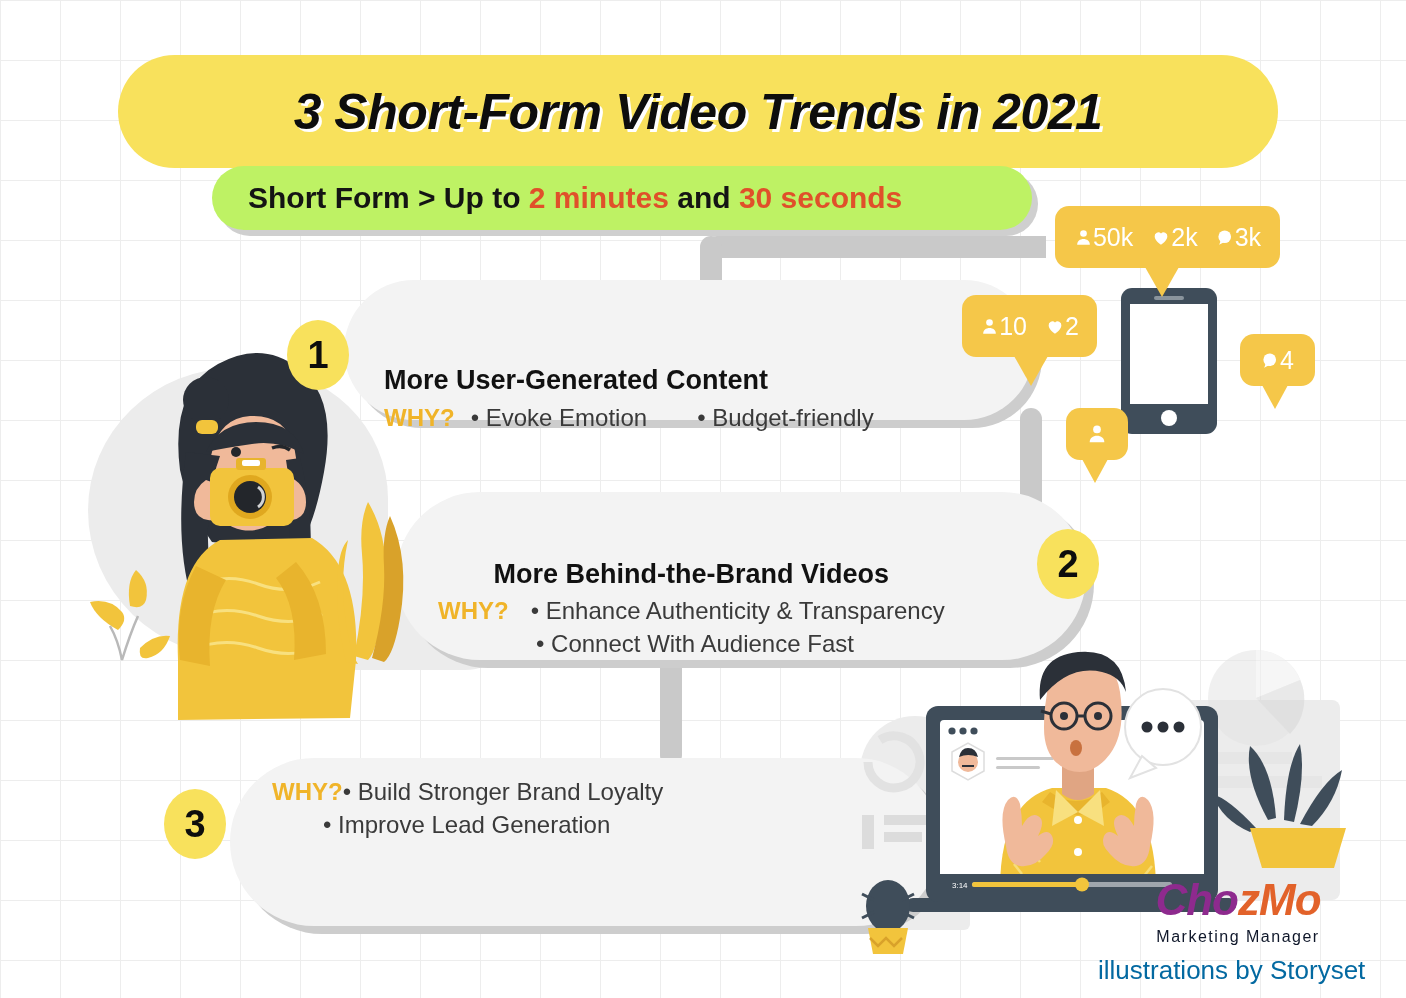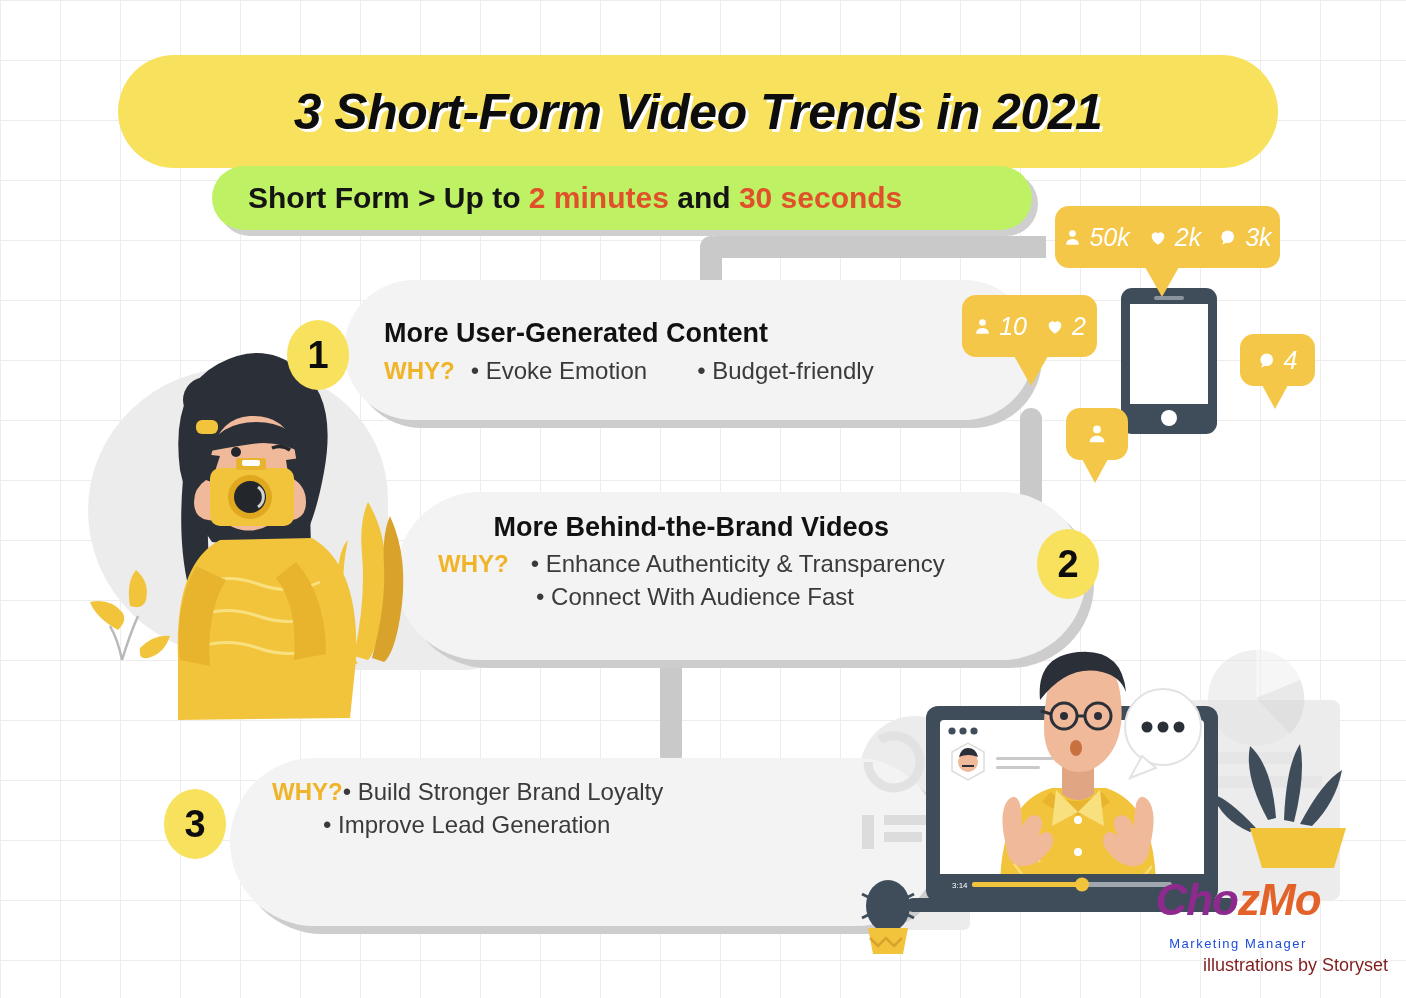--- a/index.html
+++ b/index.html
@@ -62,21 +62,21 @@
   .num-badge{
     position:absolute;z-index:9;border-radius:50%;
     background:#f8e15c;display:flex;align-items:center;justify-content:center;
     font-size:38px;font-weight:bold;color:#0d0d0d;
   }
   #num1{left:287px;top:320px;width:62px;height:70px;}
   #num2{left:1037px;top:529px;width:62px;height:70px;}
   #num3{left:164px;top:789px;width:62px;height:70px;}
 
   
-  .ptitle{font-size:27px;font-weight:bold;color:#111;white-space:nowrap;}
+  .ptitle{font-size:27px;font-weight:bold;color:#111;white-space:nowrap;margin-top:47px;}
   .why{font-size:24px;font-weight:bold;color:#f0b429;}
   .bullet{font-size:24px;color:#3a3a3a;white-space:nowrap;}
 
   #p1-text{position:absolute;left:384px;top:318px;z-index:10;}
   #p1-text .row{display:flex;align-items:baseline;gap:0;margin-top:8px;}
   #p1-b1{margin-left:16px;}
   #p1-b2{margin-left:50px;}
 
   #p2-text{position:absolute;left:438px;top:512px;z-index:10;}
   #p2-text .ptitle{margin-bottom:7px;text-align:center;}
@@ -93,21 +93,21 @@
   
   .sbadge{
     position:absolute;background:#f5c749;border-radius:14px;z-index:12;
     display:flex;align-items:center;justify-content:center;color:#ffffff;
     font-size:25px;
   }
   .sbadge .tail{
     position:absolute;width:0;height:0;border-left:17px solid transparent;
     border-right:17px solid transparent;border-top:30px solid #f5c749;
   }
-  .sb-item{display:flex;align-items:center;gap:7px;font-style:italic;}
+  .sb-item{display:flex;align-items:center;gap:0;}
   .sb-item + .sb-item{margin-left:18px;}
   .sb-num{color:#ffffff;font-size:25px;}
 
   #sbadge-top{left:1055px;top:206px;width:225px;height:62px;}
   #sbadge-top .tail{left:90px;top:61px;}
   #sbadge-mid{left:962px;top:295px;width:135px;height:62px;}
   #sbadge-mid .tail{left:52px;top:61px;}
   #sbadge-right{left:1240px;top:334px;width:75px;height:52px;}
   #sbadge-right .tail{left:22px;top:51px;border-left-width:13px;border-right-width:13px;border-top-width:24px;}
   #sbadge-person{left:1066px;top:408px;width:62px;height:52px;}
@@ -118,23 +118,23 @@
     background:#3f4d5a;border-radius:11px;z-index:11;}
   #phone-screen{position:absolute;left:9px;top:16px;width:78px;height:100px;background:#ffffff;}
   #phone-speaker{position:absolute;left:33px;top:8px;width:30px;height:4px;background:#8a949c;border-radius:2px;}
   #phone-home{position:absolute;left:40px;top:122px;width:16px;height:16px;background:#ffffff;border-radius:50%;}
 
   
   #logo{position:absolute;left:1098px;top:878px;z-index:20;width:280px;text-align:center;}
   #logo-word{font-size:44px;font-weight:bold;font-style:italic;letter-spacing:-1px;line-height:1;}
   #logo-cho{color:#8e2a8e;}
   #logo-zmo{color:#e2622a;}
-  #logo-sub{font-size:13px;color:#1d4ed8;letter-spacing:1.5px;margin-top:14px;}
-  #credit{position:absolute;left:1098px;top:955px;width:290px;text-align:right;
-    font-size:18px;color:#7f1d1d;z-index:20;}
+  #logo-sub{font-size:16px;color:#0f172a;letter-spacing:1.5px;margin-top:6px;}
+  #credit{position:absolute;left:1098px;top:955px;width:290px;text-align:left;
+    font-size:26px;color:#0369a1;z-index:20;}
 
   
   .blob{position:absolute;background:#ececec;z-index:1;}
 </style>
 </head>
 <body>
 
 <div class="blob" style="left:88px;top:368px;width:300px;height:290px;border-radius:50% 46% 48% 52%;"></div>
 <div class="blob" style="left:250px;top:560px;width:270px;height:110px;border-radius:60px;"></div>
 <div class="blob" style="left:860px;top:716px;width:110px;height:110px;border-radius:50%;"></div>

